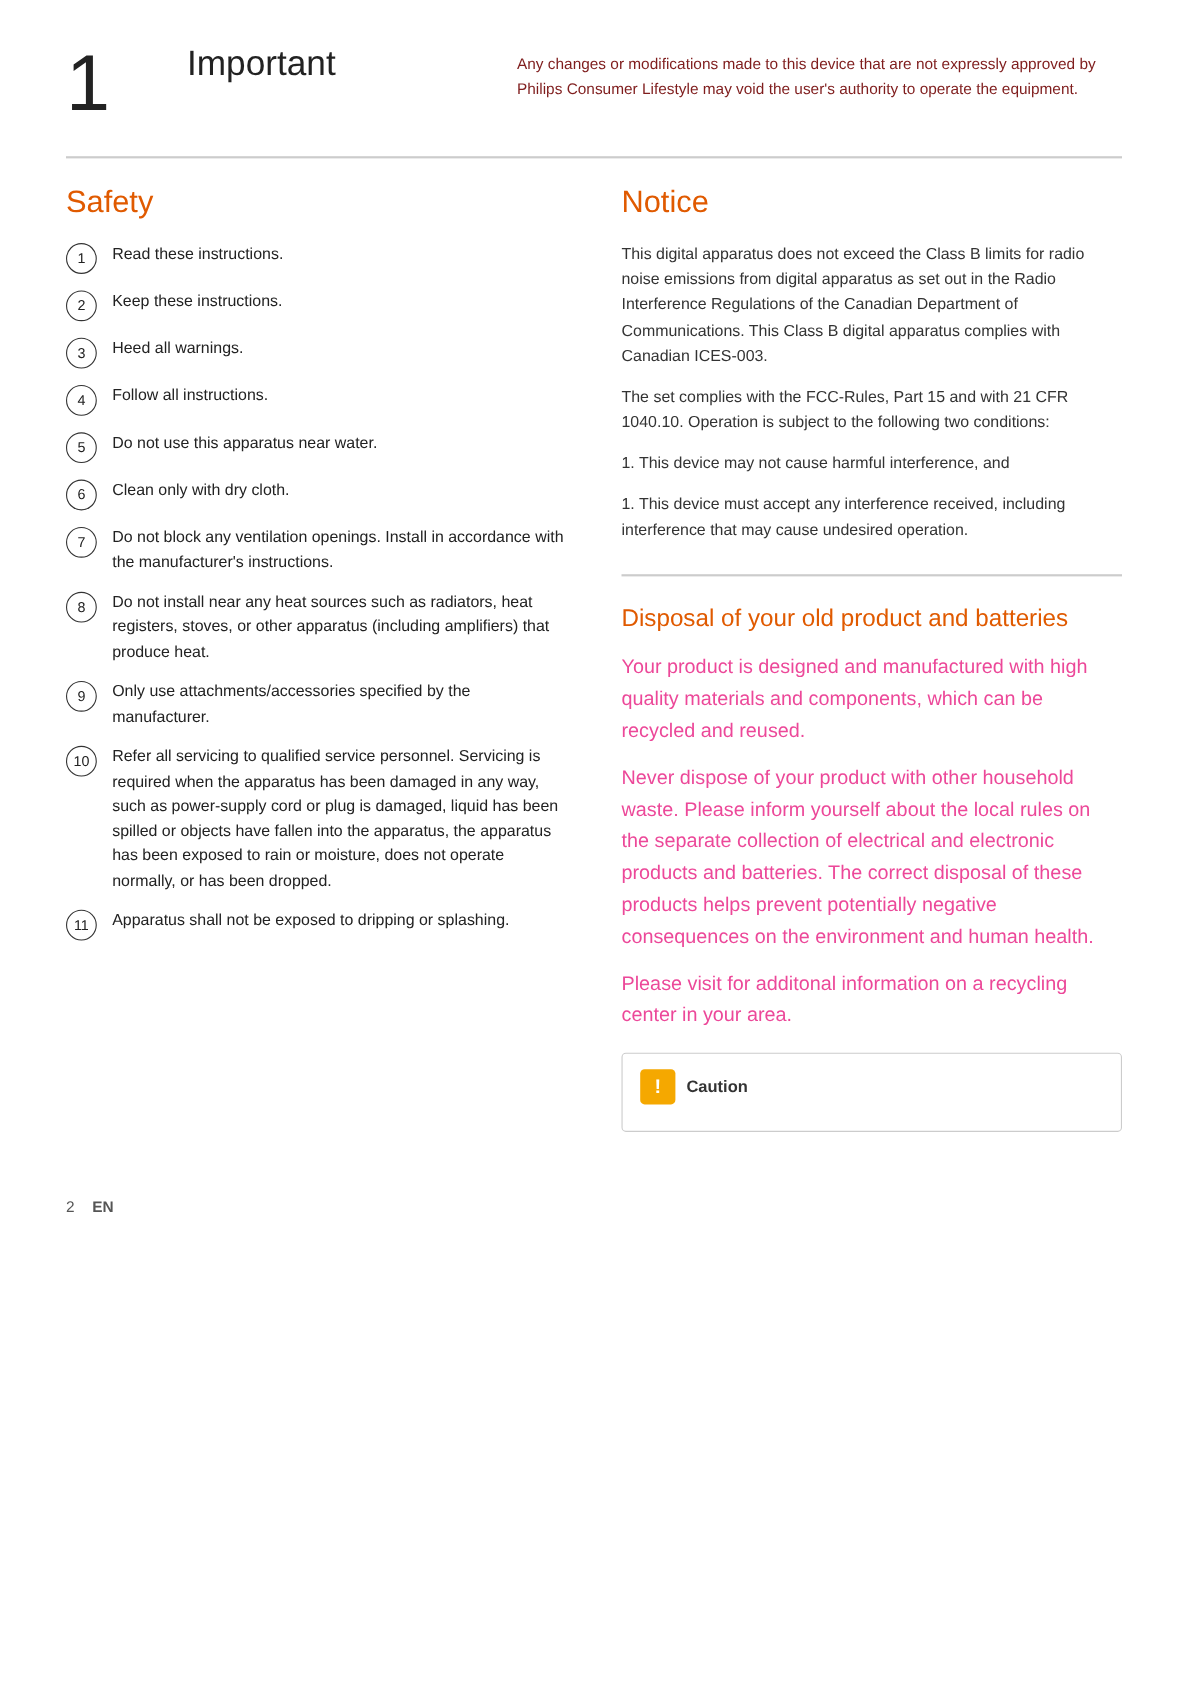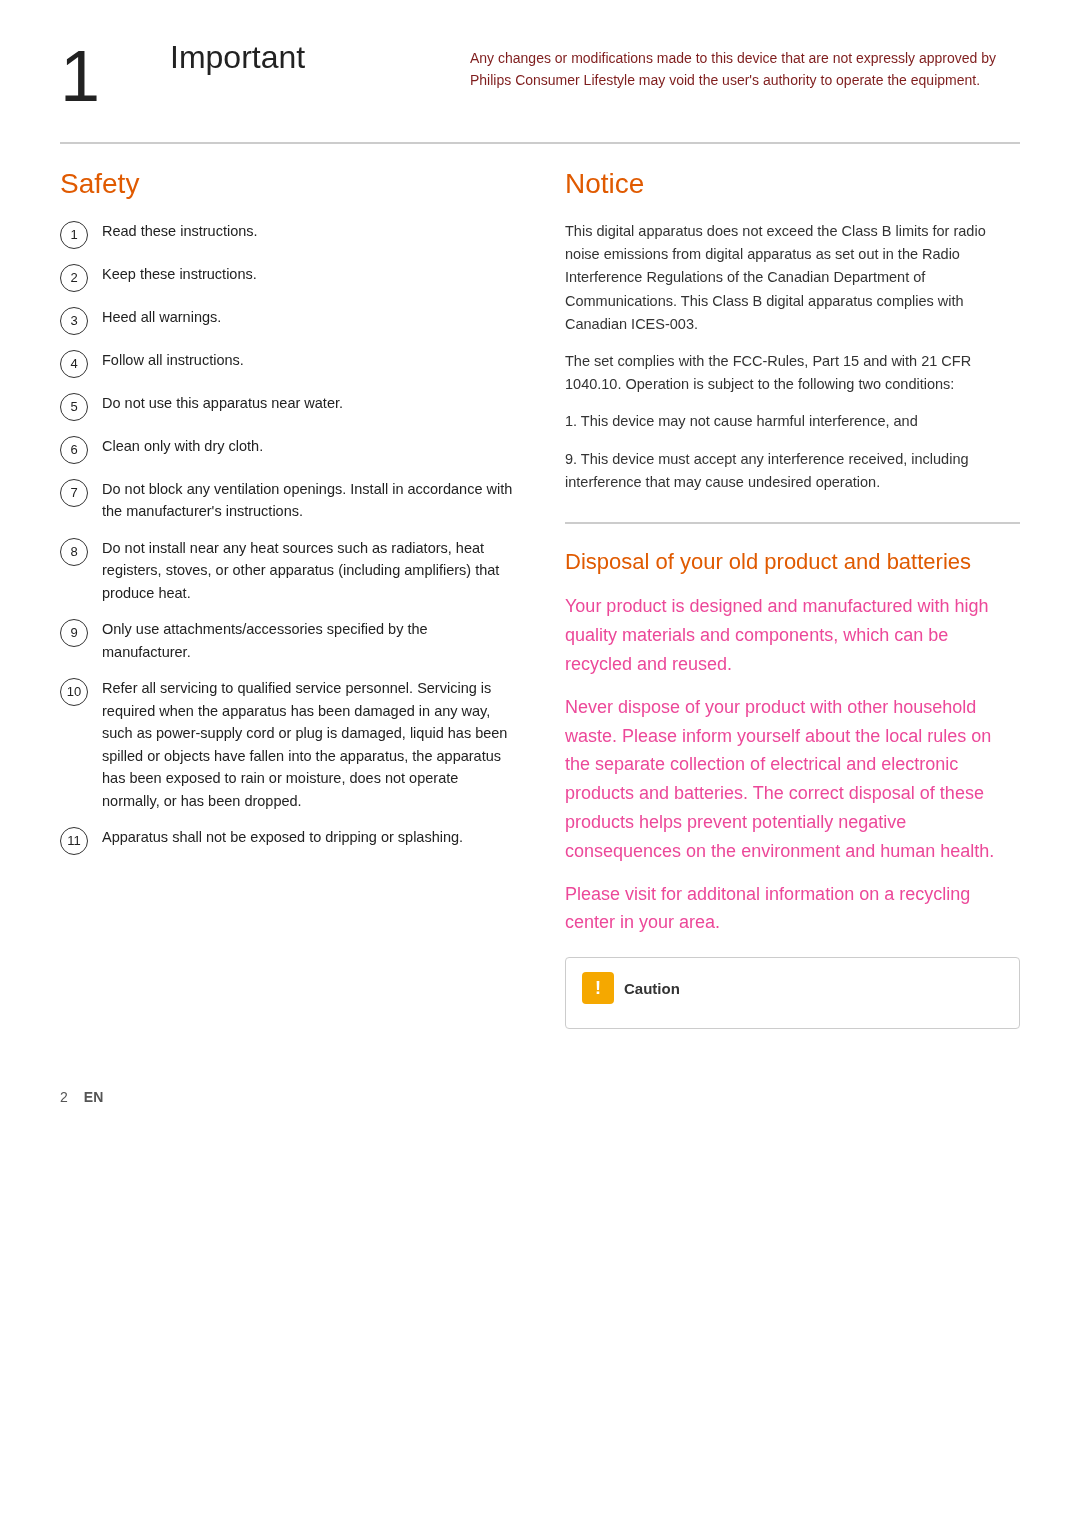--- a/index.html
+++ b/index.html
@@ -243,21 +243,21 @@
       </ul>
   </div>
 
   <div class="col-right">
 
     <div>
       <div class="section-title">Notice</div>
       <p class="notice-text">This digital apparatus does not exceed the Class B limits for radio noise emissions from digital apparatus as set out in the Radio Interference Regulations of the Canadian Department of Communications. This Class B digital apparatus complies with Canadian ICES-003.</p>
       <p class="notice-text">The set complies with the FCC-Rules, Part 15 and with 21 CFR 1040.10. Operation is subject to the following two conditions:</p>
       <p class="notice-text">1. This device may not cause harmful interference, and</p>
-      <p class="notice-text">9. This device must accept any interference received, including interference that may cause undesired operation.</p>
+      <p class="notice-text">1. This device must accept any interference received, including interference that may cause undesired operation.</p>
     </div>
 
     <hr class="divider" style="margin-top:28px; margin-bottom:24px;">
 
     <div>
       <div class="disposal-title">Disposal of your old product and batteries</div>
       <p class="disposal-text">Your product is designed and manufactured with high quality materials and components, which can be recycled and reused.</p>
       <p class="disposal-text">Never dispose of your product with other household waste. Please inform yourself about the local rules on the separate collection of electrical and electronic products and batteries. The correct disposal of these products helps prevent potentially negative consequences on the environment and human health.</p>
       <p class="disposal-text">Please visit for additonal information on a recycling center in your area.</p>
     </div>

